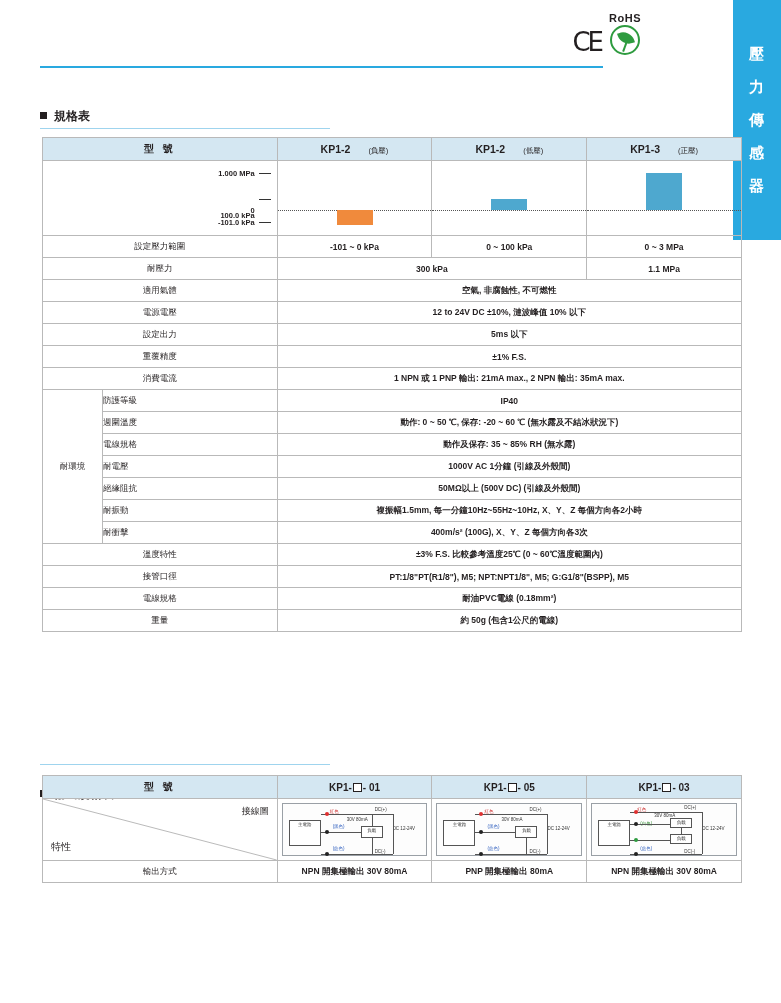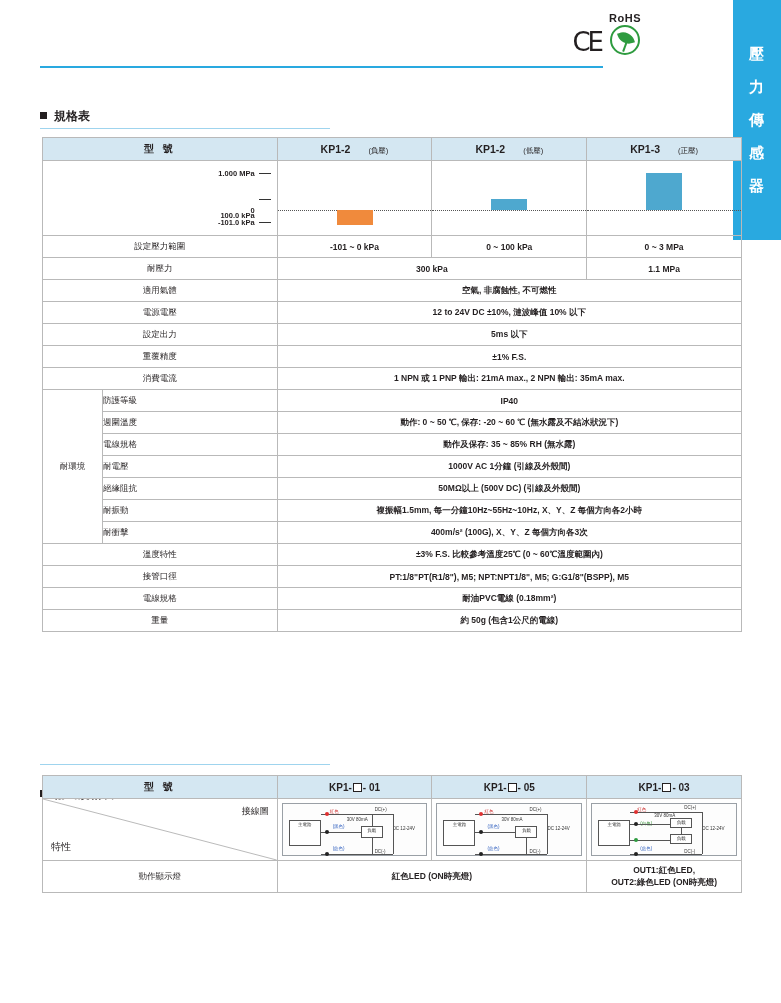--- a/index.html
+++ b/index.html
@@ -557,19 +557,19 @@
         <div class="wire-v" style="left:89px; top:24px; height:6px;"></div>
         <div class="dot-red" style="left:42px; top:6px;"></div>
         <div class="dot-blk" style="left:42px; top:18px;"></div>
         <div class="dot-grn" style="left:42px; top:34px;"></div>
         <div class="dot-blk" style="left:42px; top:48px;"></div>
       </div>
     </td>
   </tr>
 
   <tr>
-    <td class="rowlabel" style="height:32px;">動作顯示燈</td>
-    <td class="val" colspan="2" style="height:32px;">紅色LED (ON時亮燈)</td>
-    <td class="val" style="height:32px; white-space:pre-line;">OUT1:紅色LED,
-OUT2:綠色LED (ON時亮燈)</td>
+    <td class="rowlabel">輸出方式</td>
+    <td class="val">NPN 開集極輸出 30V 80mA</td>
+    <td class="val">PNP 開集極輸出  80mA</td>
+    <td class="val">NPN 開集極輸出 30V 80mA</td>
   </tr>
 </tbody>
   </table>
 
 </body></html>

